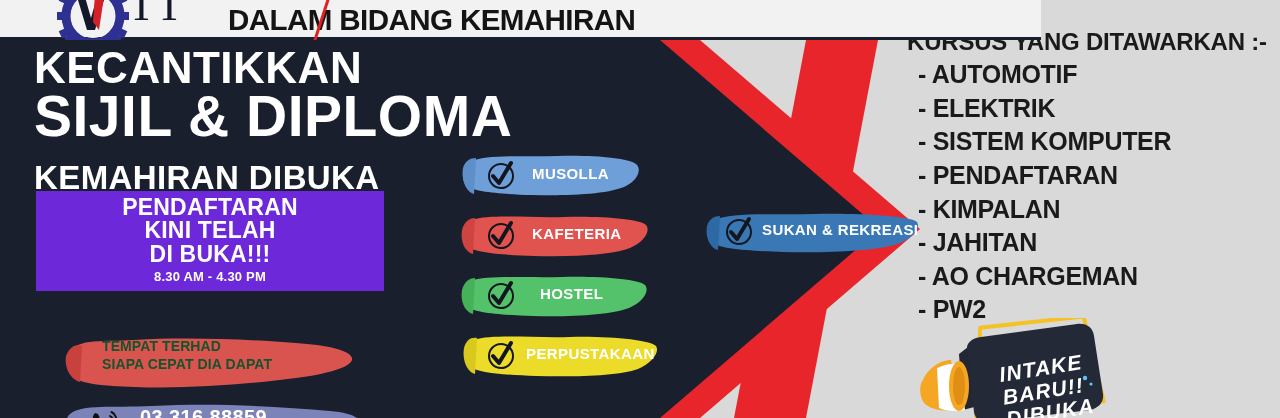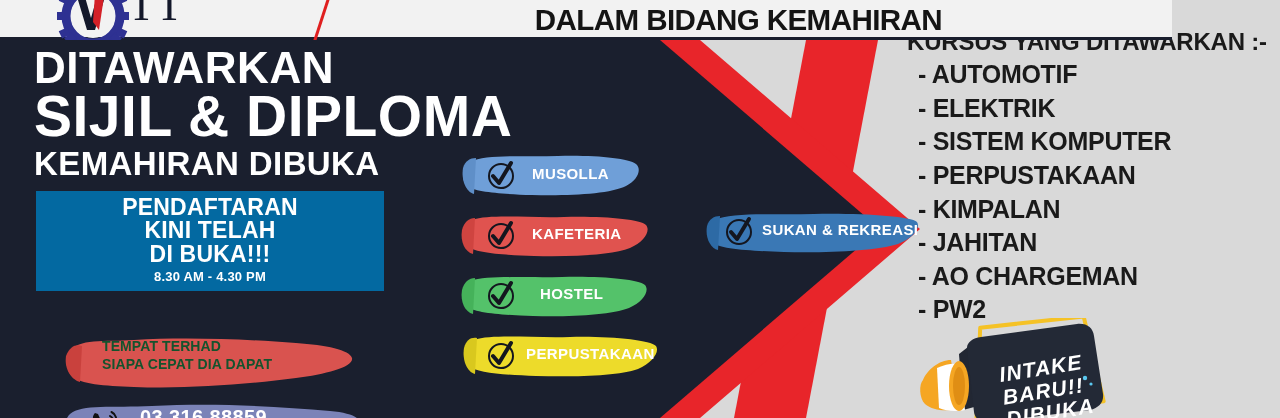--- a/index.html
+++ b/index.html
@@ -14,25 +14,24 @@
   .banner {
     position:relative;
     width:1280px; height:418px;
     overflow:hidden;
     background:#d9d9d9;
   }
 
   
   .top-strip {
     position:absolute; left:0; top:0;
-    width:1172px; height:40px;
+    width:1041px; height:40px;
     background:#f2f2f2;
     overflow:hidden;
     z-index:30;
-    text-align:right;
   }
   .top-strip-rule {
     position:absolute; left:0; bottom:0;
     width:1280px; height:3px;
     background:#1a1f2e;
   }
   .logo {
     position:absolute; left:55px; top:-22px;
     width:76px; height:76px;
     z-index:3;
@@ -110,29 +109,29 @@
   }
   .h-line2 {
     font-size:57px; font-weight:bold; color:#ffffff;
     letter-spacing:0.5px; line-height:1.05;
     margin-top:-3px;
     white-space:nowrap;
   }
   .h-line3 {
     font-size:33px; font-weight:bold; color:#ffffff;
     letter-spacing:0.4px; line-height:1.0;
-    margin-top:0;
+    margin-top:14px;
     white-space:nowrap;
   }
 
   
   .reg-box {
     position:absolute; left:36px; top:151px;
     width:348px; height:100px;
-    background:#0369a1;
+    background:#6d28d9;
     text-align:center;
     padding-top:5px;
     z-index:12;
   }
   .reg-l1 {
     font-size:23px; font-weight:bold; color:#ffffff;
     line-height:1.02; letter-spacing:0.2px;
   }
   .reg-l2 {
     font-size:23px; font-weight:bold; color:#ffffff;
@@ -320,21 +319,21 @@
       <div class="top-head-l1">BERPENGALAMAN LEBIH 10 TAHUN</div>
       <div class="top-head-l2">DALAM BIDANG KEMAHIRAN</div>
     </div>
     <div class="header-slash"></div>
     <div class="top-strip-rule"></div>
   </div>
 
   <div class="left-content">
 
     <div class="headline-block">
-      <div class="h-line1">DITAWARKAN</div>
+      <div class="h-line1">KECANTIKKAN</div>
       <div class="h-line2">SIJIL &amp; DIPLOMA</div>
       <div class="h-line3">KEMAHIRAN DIBUKA</div>
     </div>
 
     <div class="reg-box">
       <div class="reg-l1">PENDAFTARAN</div>
       <div class="reg-l2">KINI TELAH</div>
       <div class="reg-l3">DI BUKA!!!</div>
       <div class="reg-time">8.30 AM - 4.30 PM</div>
     </div>
@@ -437,21 +436,21 @@
       <div class="label">SUKAN &amp; REKREASI</div>
     </div>
   </div>
 
   <div class="right-content">
     <div class="courses-title">KURSUS YANG DITAWARKAN :-</div>
     <ul class="courses-list">
       <li>- AUTOMOTIF</li>
       <li>- ELEKTRIK</li>
       <li>- SISTEM KOMPUTER</li>
-      <li>- PERPUSTAKAAN</li>
+      <li>- PENDAFTARAN</li>
       <li>- KIMPALAN</li>
       <li>- JAHITAN</li>
       <li>- AO CHARGEMAN</li>
       <li>- PW2</li>
     </ul>
 
     <div class="megaphone">
       <svg width="250" height="105" viewBox="0 0 250 105">
 
         <path d="M68,6 L172,2 L186,88 L58,96 Z" fill="none" stroke="#f5c226" stroke-width="4" stroke-linejoin="round" transform="rotate(-4 120 48)"></path>

